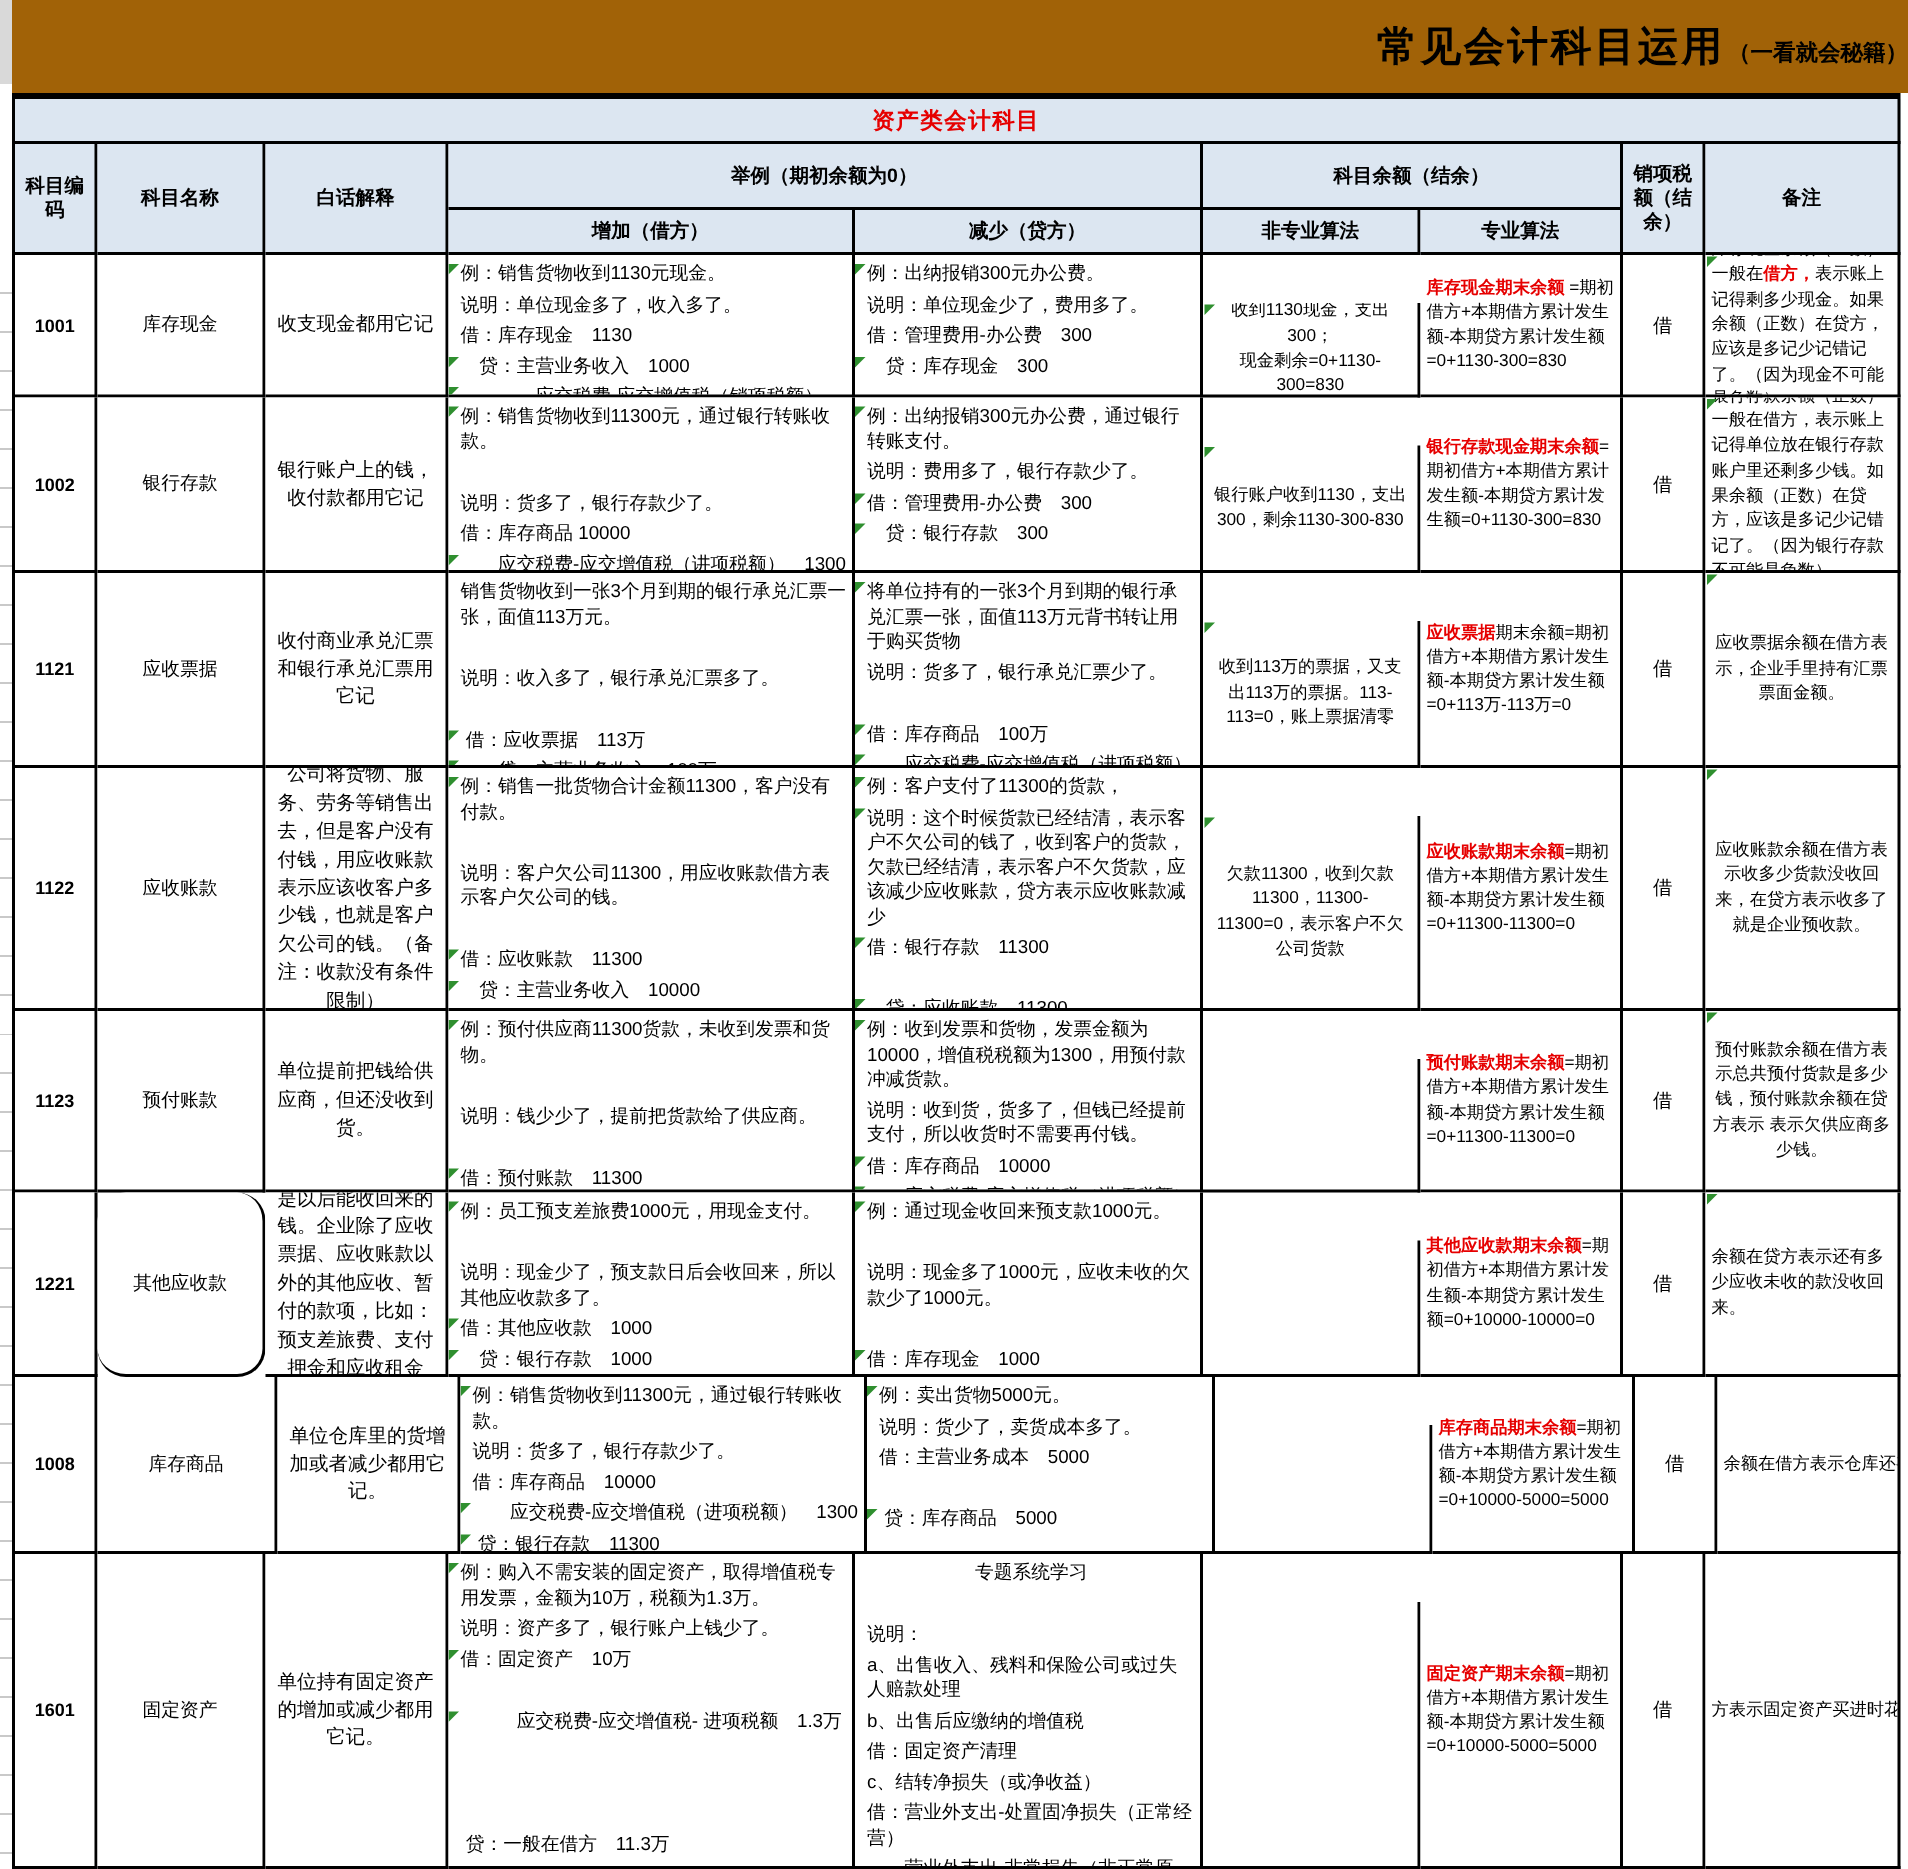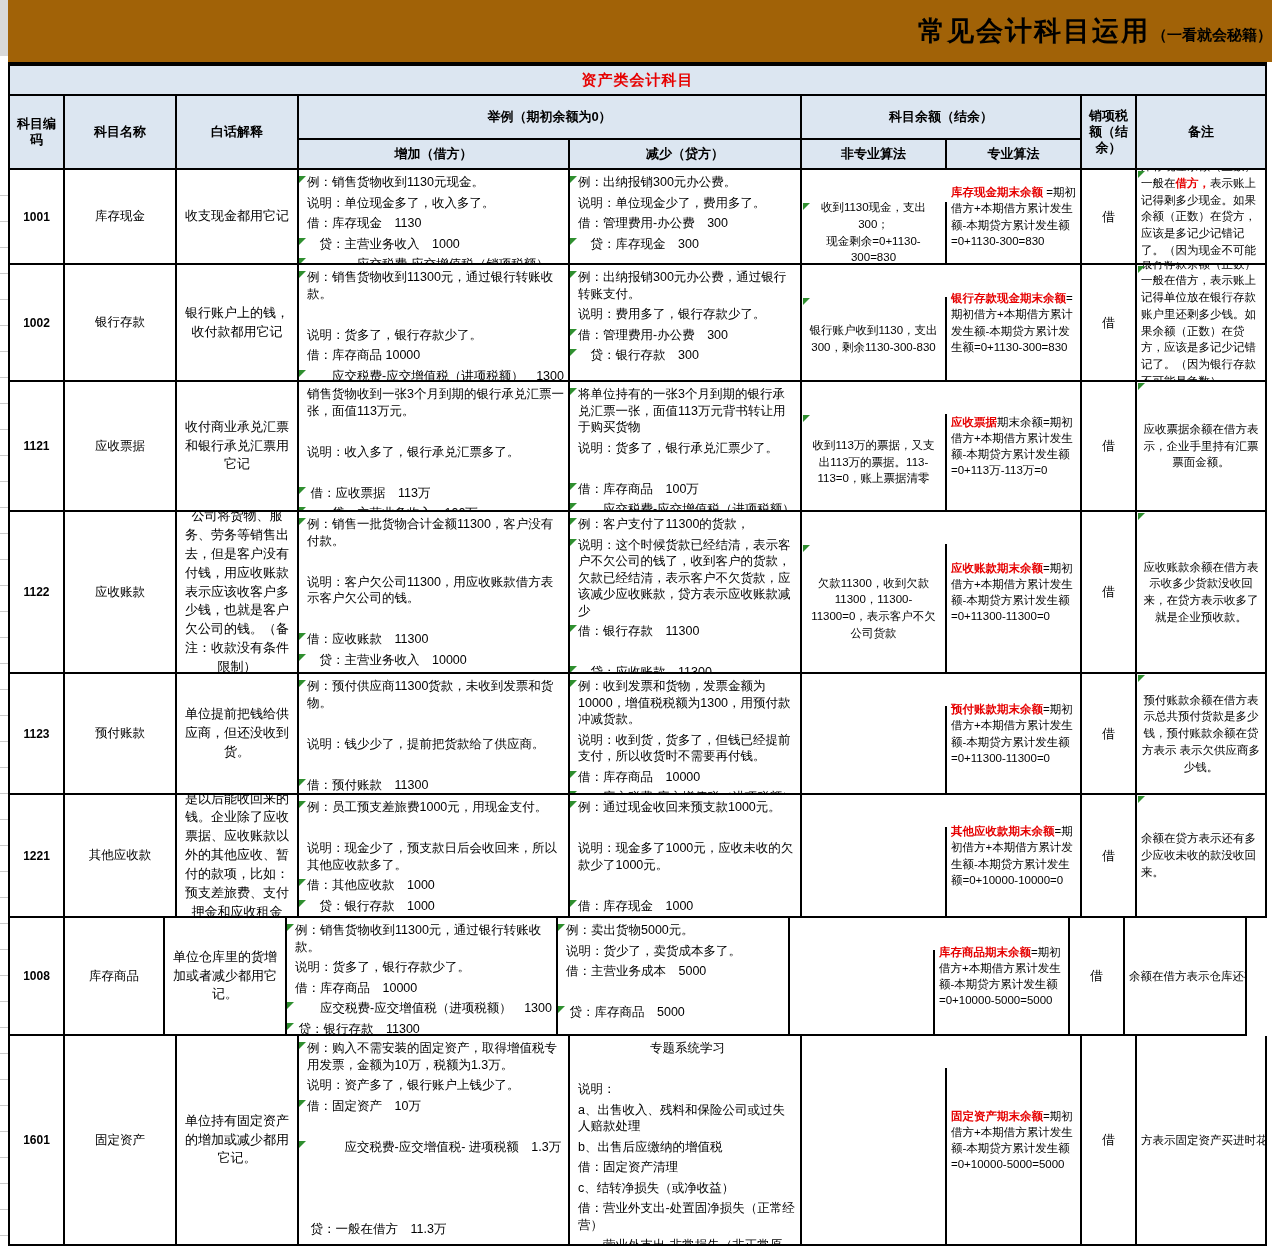--- a/index.html
+++ b/index.html
@@ -220,21 +220,21 @@
             <div class="segs"><span class="red">预付账款期末余额</span><span>=期初借方+本期借方累计发生额-本期贷方累计发生额=0+11300-11300=0</span></div>
           </div>
           <div class="cell center-cell dir" style="width: 55px;">借</div>
           <div class="cell note center" style="width: 130px;">
             <span class="gm"></span>
             <div class="segs"><span>预付账款余额在借方表示总共预付货款是多少钱，预付账款余额在贷方表示 表示欠供应商多少钱。</span></div>
           </div>
         </div>
         <div class="t-row" style="height: 123px;">
           <div class="cell center-cell code" style="width: 55px;">1221</div>
-          <div class="cell center-cell" style="width: 112px;">其他应收款</div>
+          <div class="cell center-cell" style="width: 112px; border-radius: 19px;">其他应收款</div>
           <div class="cell center-cell explain" style="width: 122px;">单位现在出钱，但是以后能收回来的钱。企业除了应收票据、应收账款以外的其他应收、暂付的款项，比如：预支差旅费、支付押金和应收租金等。</div>
           <div class="cell ex" style="width: 271px;">
             <div class="line"><span class="gm lm"></span>例：员工预支差旅费1000元，用现金支付。</div>
             <div class="line">&nbsp;</div>
             <div class="line">说明：现金少了，预支款日后会收回来，所以其他应收款多了。</div>
             <div class="line"><span class="gm lm"></span>借：其他应收款　1000</div>
             <div class="line"><span class="gm lm"></span>　贷：银行存款　1000</div>
           </div>
           <div class="cell ex" style="width: 232px;">
             <div class="line"><span class="gm lm"></span>例：通过现金收回来预支款1000元。</div>
@@ -248,21 +248,21 @@
             <div class="segs"><span class="red">其他应收款期末余额</span><span>=期初借方+本期借方累计发生额-本期贷方累计发生额=0+10000-10000=0</span></div>
           </div>
           <div class="cell center-cell dir" style="width: 55px;">借</div>
           <div class="cell note" style="width: 130px;">
             <span class="gm"></span>
             <div class="segs"><span>余额在贷方表示还有多少应收未收的款没收回来。</span></div>
           </div>
         </div>
         <div class="t-row" style="height: 118px;">
           <div class="cell center-cell code" style="width: 55px;">1008</div>
-          <div class="cell center-cell" style="width: 100px;">库存商品</div>
+          <div class="cell center-cell" style="width: 120px;">库存商品</div>
           <div class="cell center-cell explain" style="width: 122px;">单位仓库里的货增加或者减少都用它记。</div>
           <div class="cell ex" style="width: 271px;">
             <div class="line"><span class="gm lm"></span>例：销售货物收到11300元，通过银行转账收款。</div>
             <div class="line">说明：货多了，银行存款少了。</div>
             <div class="line">借：库存商品　10000</div>
             <div class="line"><span class="gm lm"></span>　　应交税费-应交增值税（进项税额）　1300</div>
             <div class="line"><span class="gm lm"></span> 贷：银行存款　11300</div>
           </div>
           <div class="cell ex" style="width: 232px;">
             <div class="line"><span class="gm lm"></span>例：卖出货物5000元。</div>

